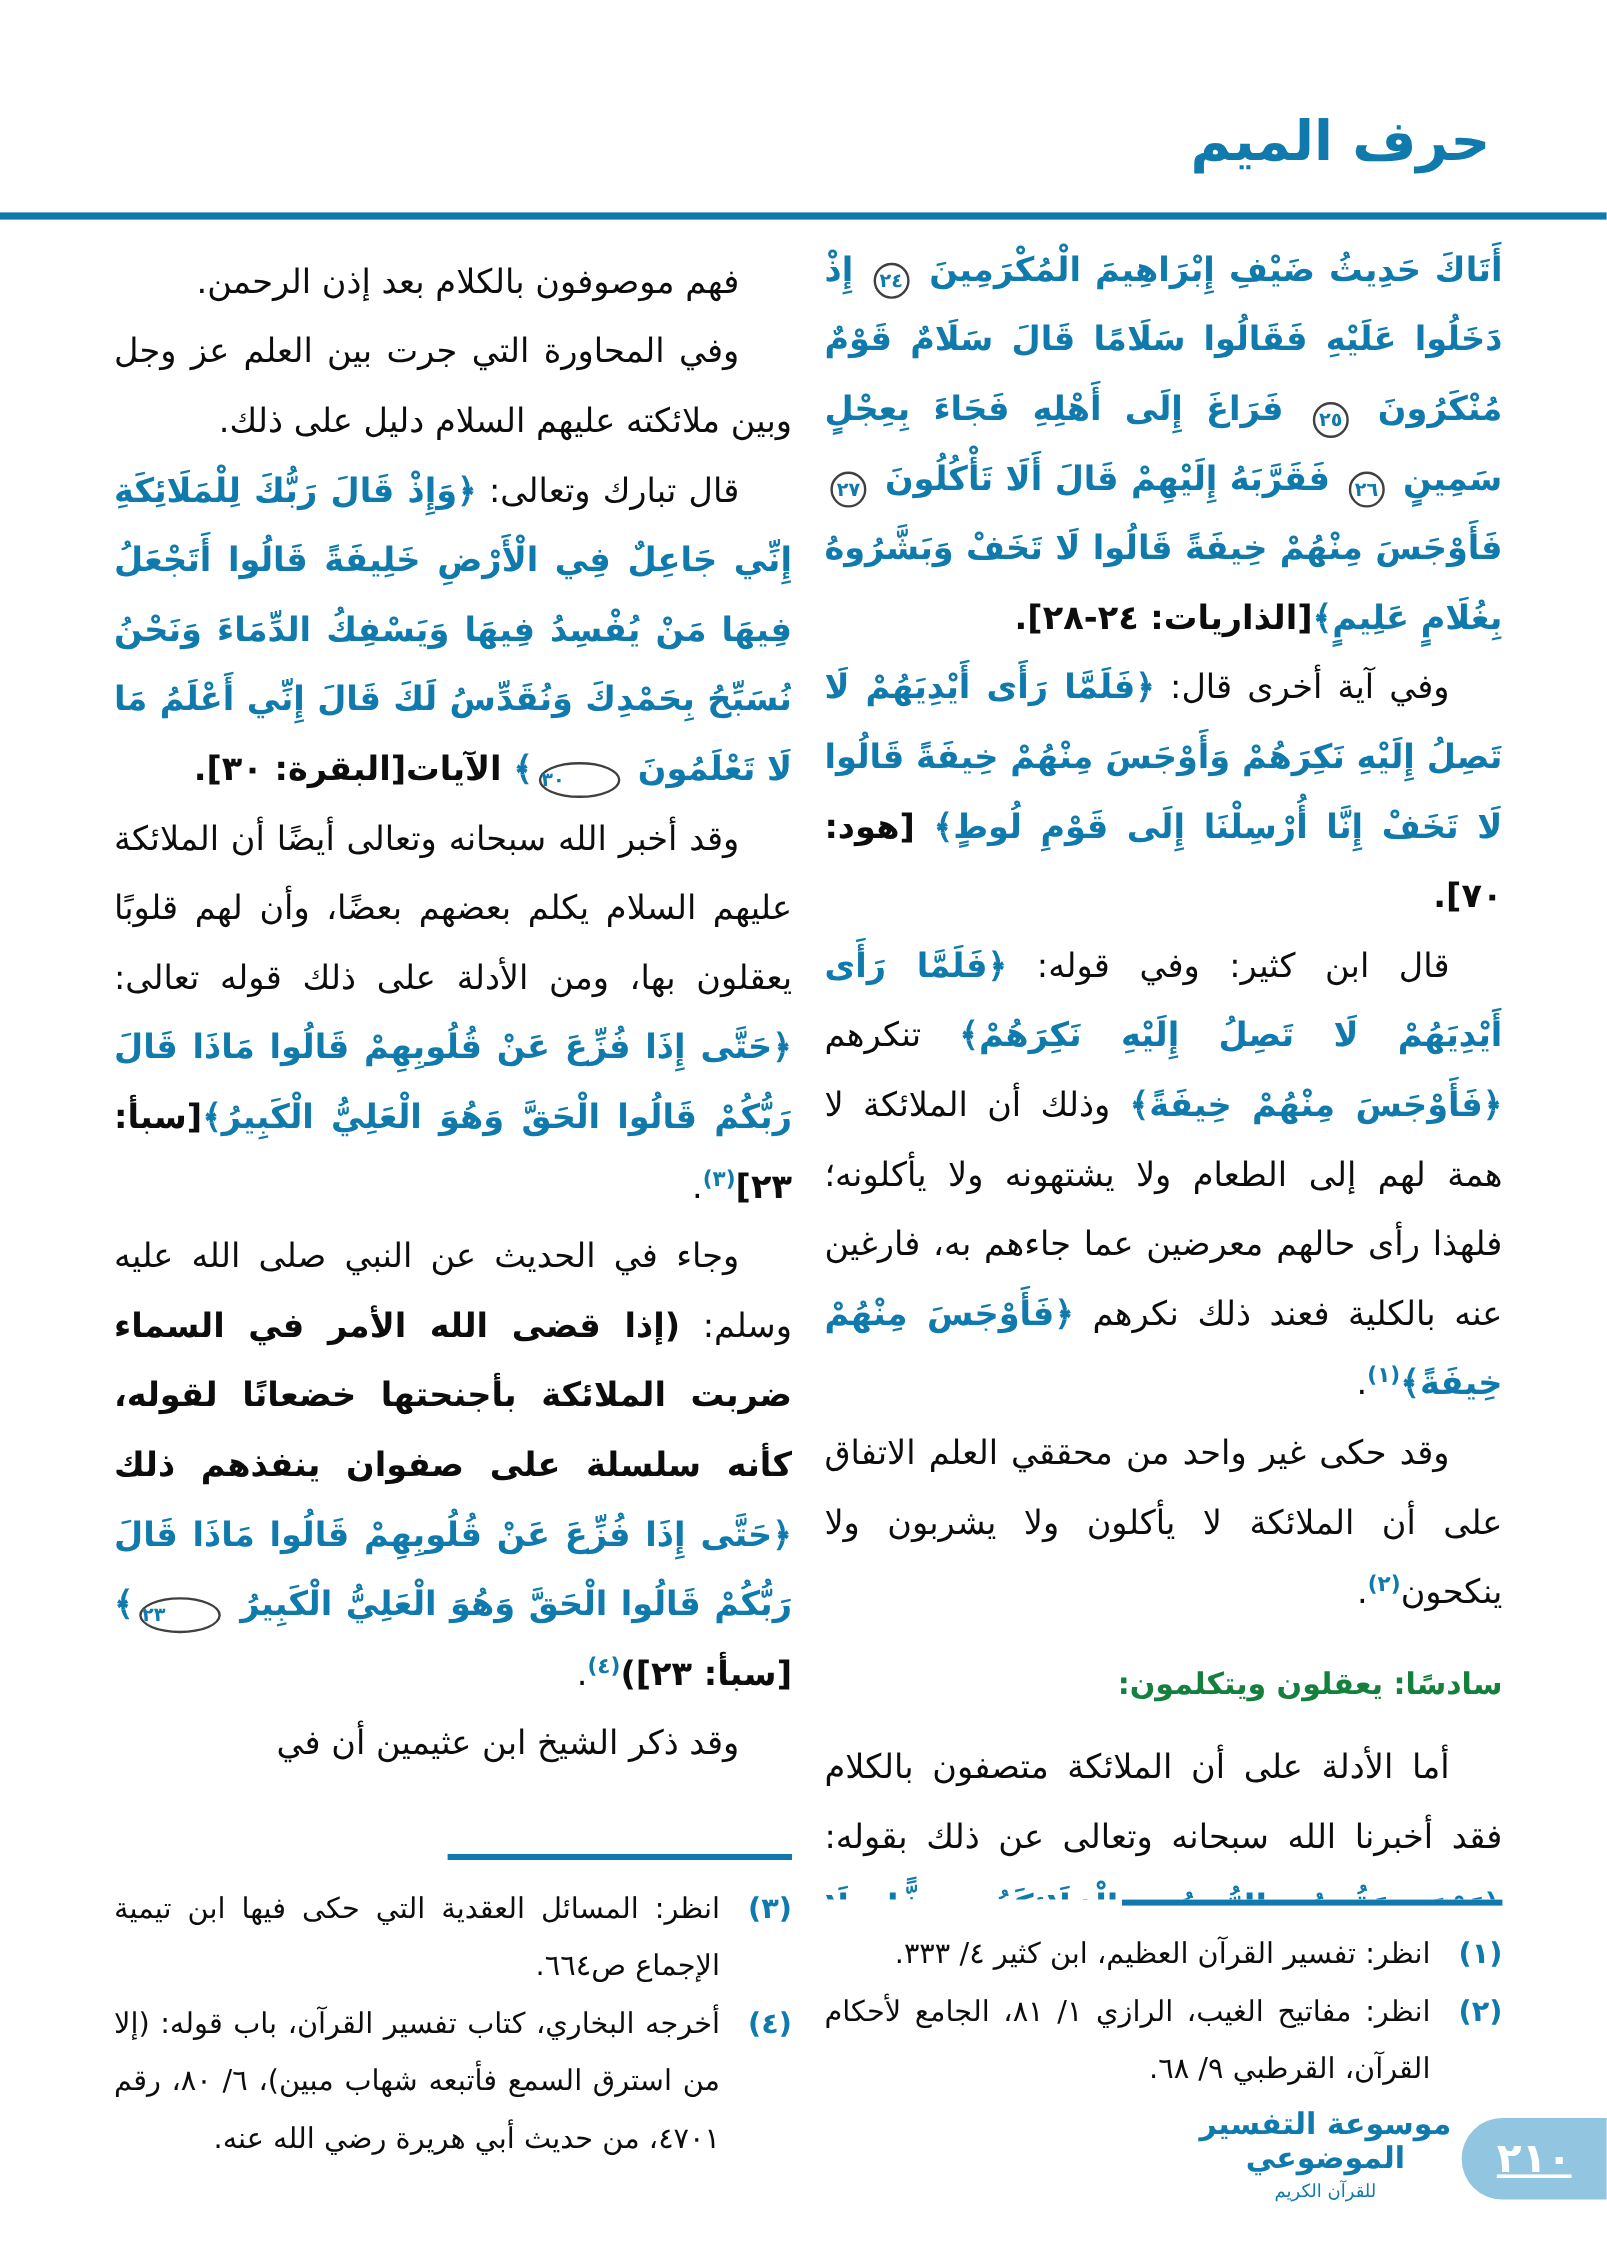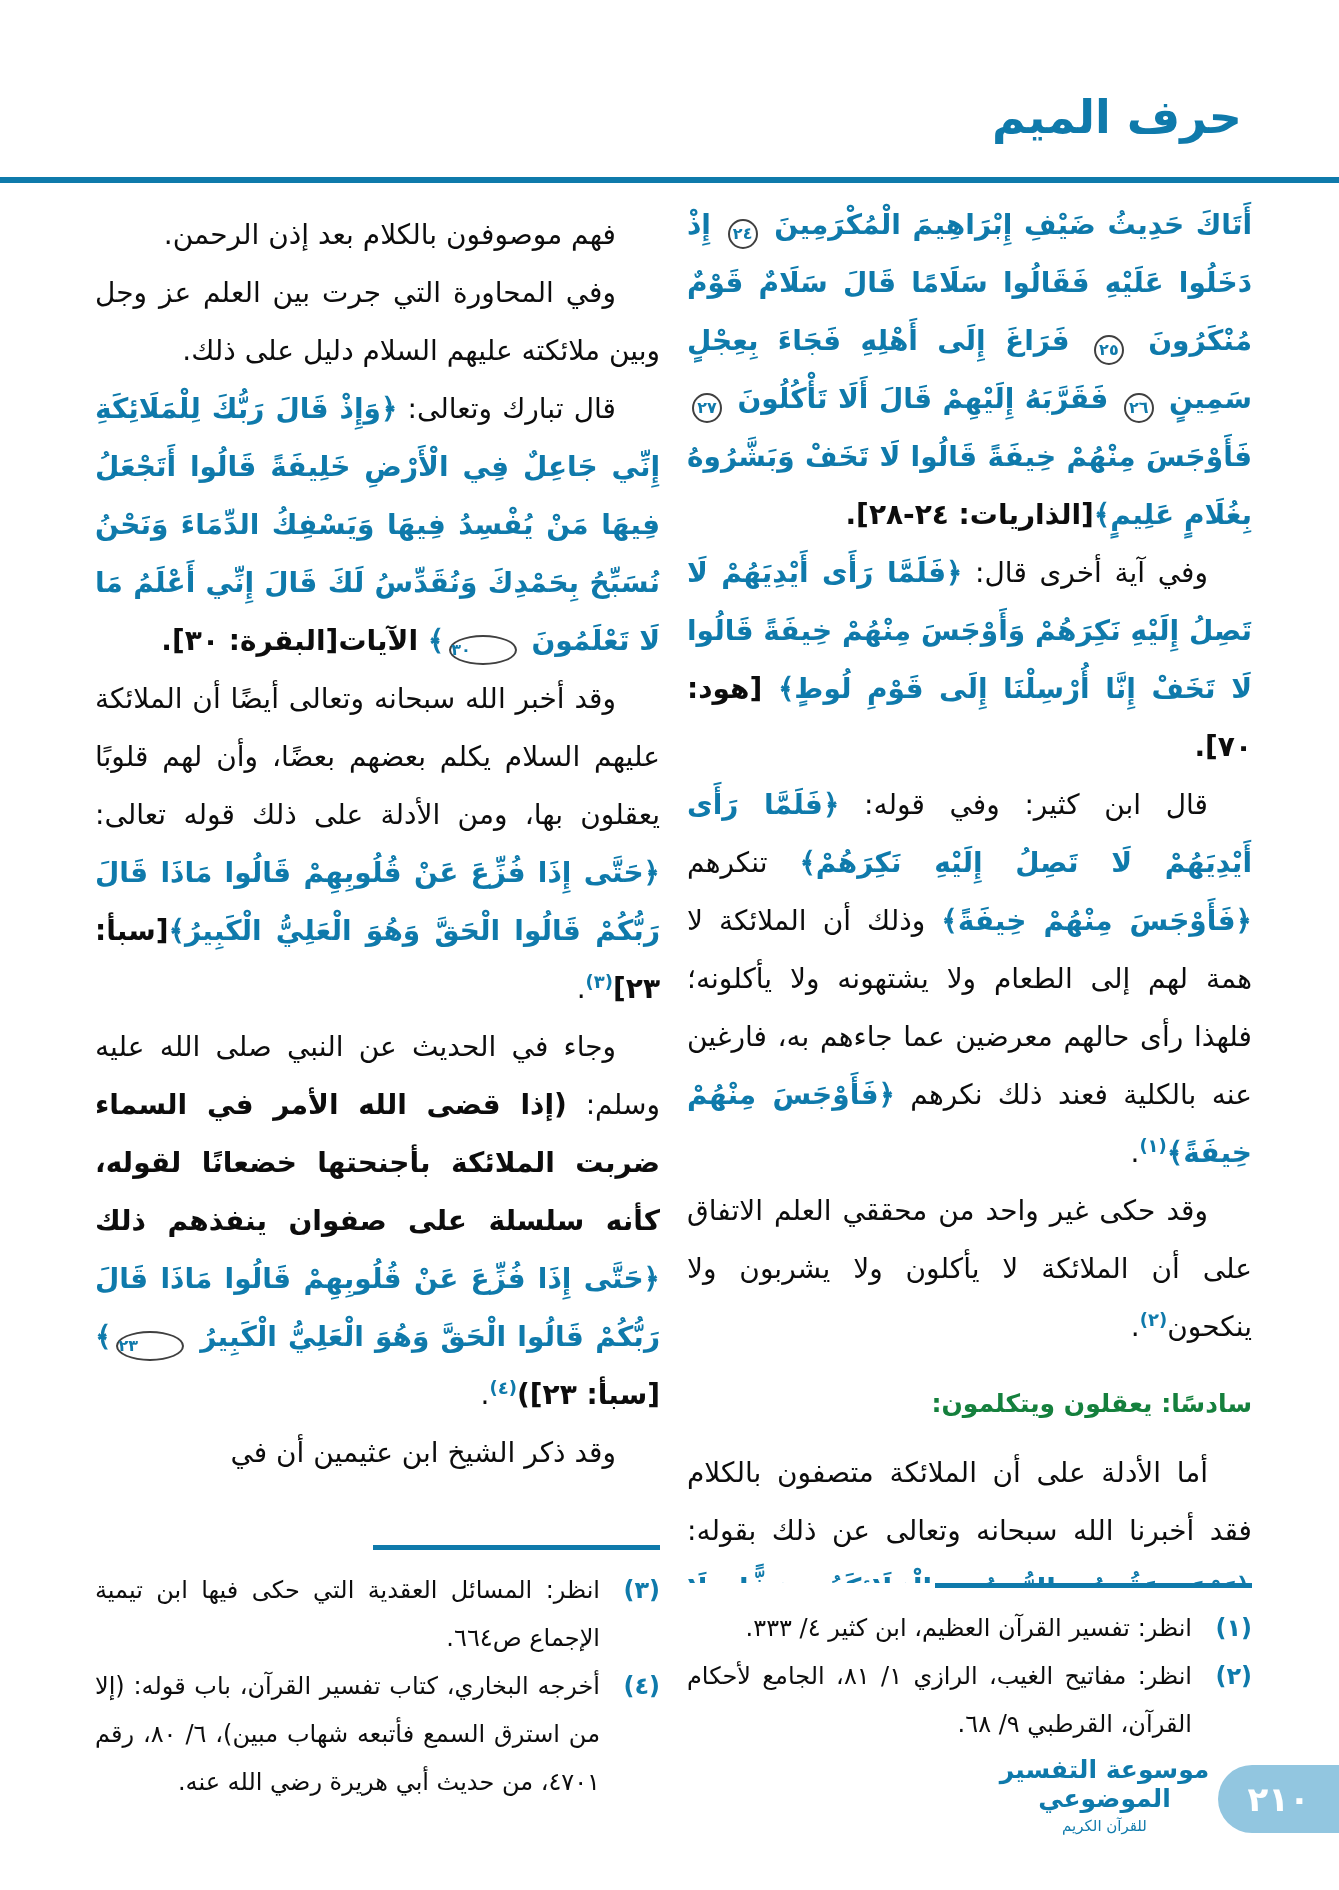--- a/index.html
+++ b/index.html
@@ -65,21 +65,21 @@
   .logo{
     position:absolute;left:992px;top:1756px;width:225px;
     color:#0f7aab;text-align:center;
   }
   .logo-main{font-size:25px;font-weight:bold;line-height:1.15;}
   .logo-sub{font-size:15px;font-weight:normal;margin-top:3px;}
   .page-pill{
     position:absolute;right:0;top:1765px;width:121px;height:68px;
     background:#92c6e0;border-radius:36px 0 0 36px;
     display:flex;align-items:center;justify-content:center;
-    color:#ffffff;font-size:34px;font-weight:bold;
+    color:#ffffff;font-size:34px;font-weight:bold;text-decoration:underline;
   }
 </style>
 </head>
 <body>
 
 <div class="page">
 
   <div class="header-title">حرف الميم</div>
   <div class="header-rule"></div>
 

